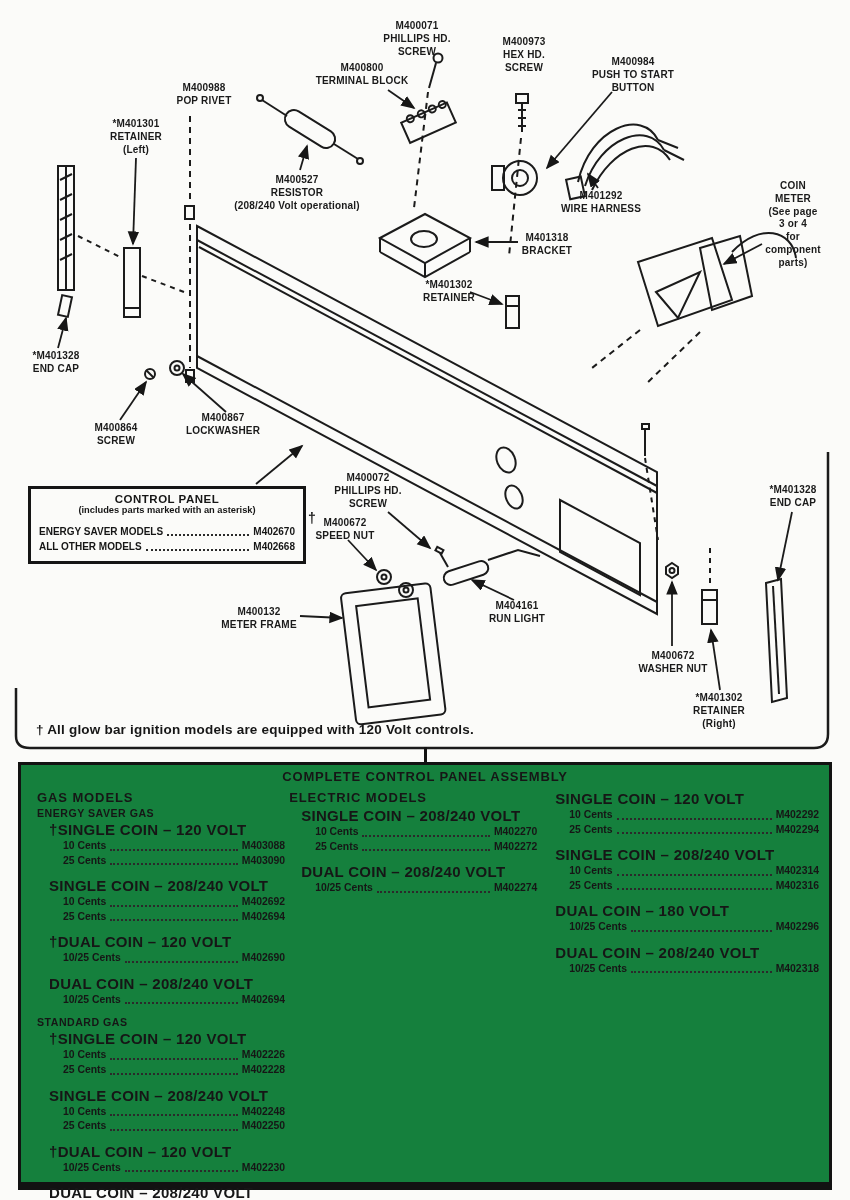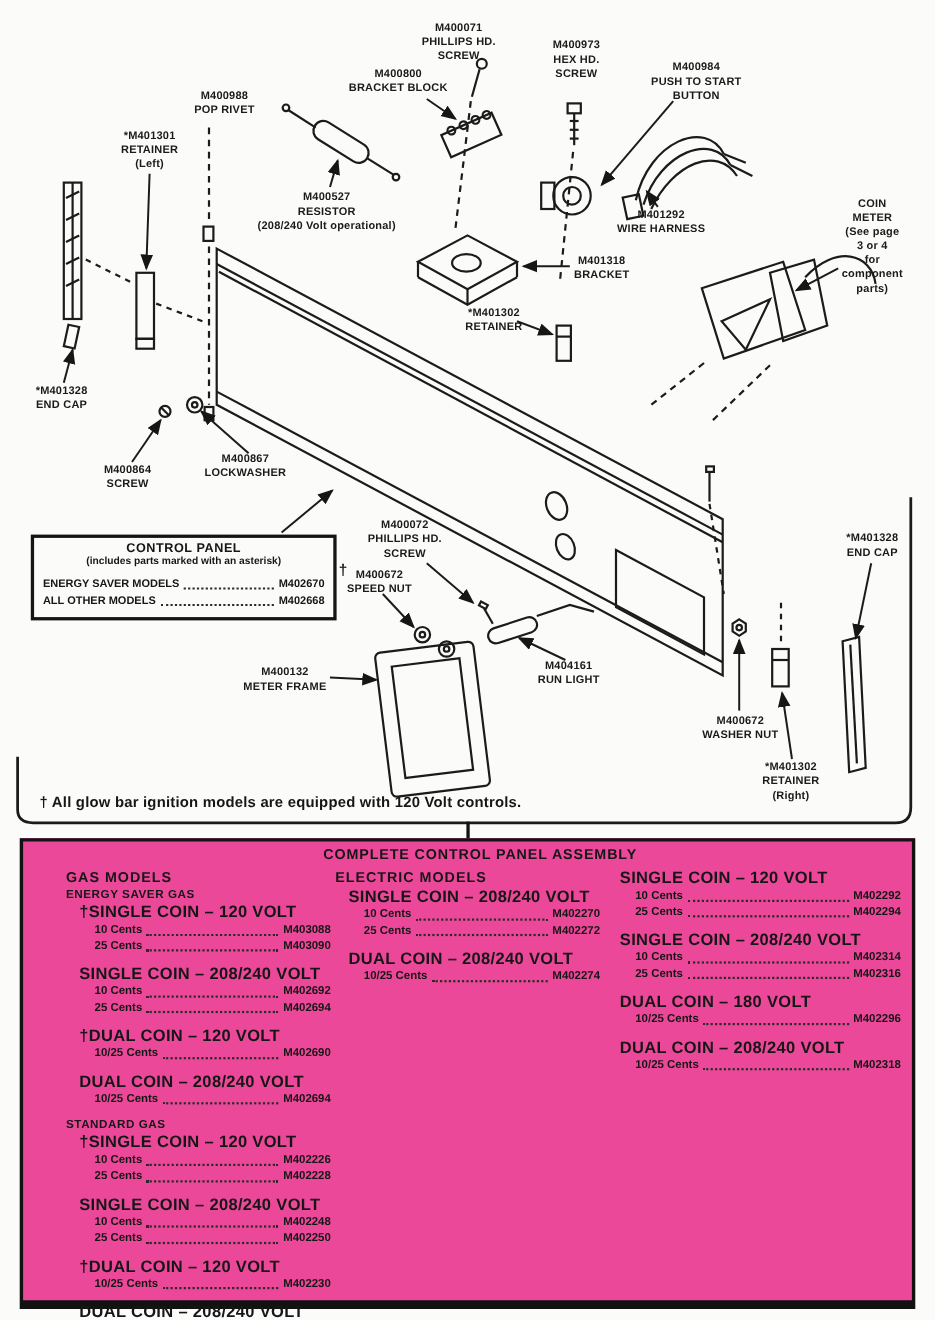--- a/index.html
+++ b/index.html
@@ -23,21 +23,21 @@
   }
   .cpb-title{text-align:center;font-size:11.5px;font-weight:700;letter-spacing:.5px;}
   .cpb-sub{text-align:center;font-size:9.3px;font-weight:700;margin-bottom:9px;}
   .cpb-row{display:flex;align-items:flex-end;font-size:10px;font-weight:700;line-height:1.5;}
   .dots{flex:1;border-bottom:2px dotted #2a2a2a;margin:0 4px 3px 4px;}
   
   .footnote{position:absolute;left:36px;top:722px;font-size:13.5px;font-weight:700;letter-spacing:.2px;}
   
   .tbl{
     position:absolute;left:18px;top:762px;width:814px;height:428px;box-sizing:border-box;
-    border:3px solid #121212;border-bottom-width:8px;background:#ec4899;padding-left:23px;
+    border:3px solid #121212;border-bottom-width:8px;background:#15803d;
   }
   .tick{position:absolute;left:424px;top:747px;width:3px;height:20px;background:#121212;}
   .tbl-title{text-align:center;font-size:13px;font-weight:700;letter-spacing:.8px;margin-top:4px;}
   .cols{display:flex;padding:6px 10px 0 16px;}
   .col{box-sizing:border-box;}
   .col-gas{width:252px;}
   .col-electric{width:256px;padding-left:4px;}
   .col-steam{width:286px;padding-left:6px;}
   .col-h{font-size:13px;font-weight:700;letter-spacing:.9px;margin-bottom:2px;}
   .sub-h{font-size:10.6px;font-weight:700;letter-spacing:.5px;margin:1px 0 2px 0;}
@@ -234,21 +234,21 @@
   </svg>
 
   <div id="diagram-labels">
       <div class="diag-label" style="left: 385px; top: 20px; margin-left: 32px;">M400071
 PHILLIPS HD.
 SCREW</div>
       <div class="diag-label" style="left: 524px; top: 36px;">M400973
 HEX HD.
 SCREW</div>
       <div class="diag-label" style="left: 362px; top: 62px;">M400800
-BRACKET BLOCK</div>
+TERMINAL BLOCK</div>
       <div class="diag-label" style="left: 633px; top: 56px;">M400984
 PUSH TO START
 BUTTON</div>
       <div class="diag-label" style="left: 204px; top: 82px;">M400988
 POP RIVET</div>
       <div class="diag-label" style="left: 136px; top: 118px;">*M401301
 RETAINER
 (Left)</div>
       <div class="diag-label" style="left: 297px; top: 174px;">M400527
 RESISTOR

